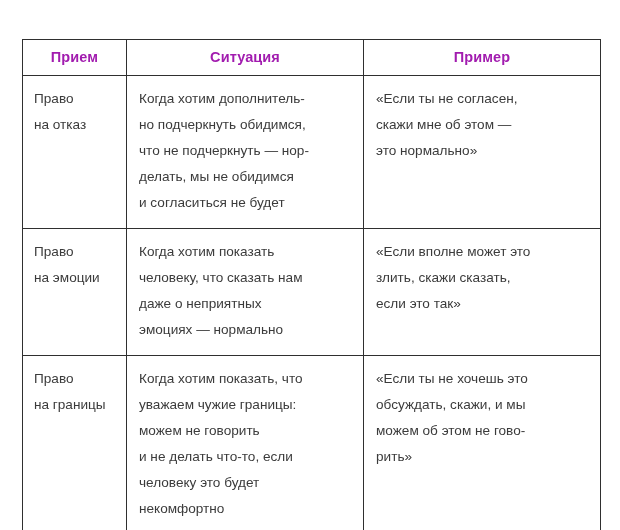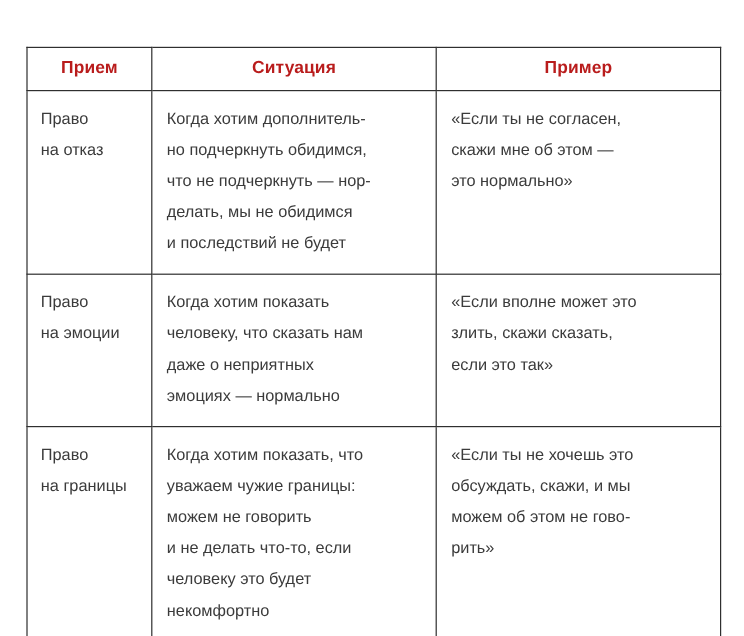--- a/index.html
+++ b/index.html
@@ -43,21 +43,21 @@
   table.tech-table th,
   table.tech-table td {
     border: 1px solid #2f2f2f;
     vertical-align: top;
     box-sizing: border-box;
   }
 
   table.tech-table thead th {
     text-align: center;
     font-weight: bold;
-    color: #b91c1c;
+    color: #a21caf;
     font-size: 14.5px;
     letter-spacing: 0.1px;
     padding: 9px 6px 10px 6px;
     height: 36px;
     vertical-align: middle;
   }
 
   table.tech-table tbody td {
     color: #3b3b3b;
     font-size: 13.6px;
@@ -102,21 +102,21 @@
         <tr class="row-refusal">
           <td class="cell-technique">
             <span class="cell-line">Право</span>
             <span class="cell-line">на отказ</span>
           </td>
           <td class="cell-situation">
             <span class="cell-line">Когда хотим дополнитель-</span>
             <span class="cell-line">но подчеркнуть обидимся,</span>
             <span class="cell-line">что не подчеркнуть — нор-</span>
             <span class="cell-line">делать, мы не обидимся</span>
-            <span class="cell-line">и последствий не будет</span>
+            <span class="cell-line">и согласиться не будет</span>
           </td>
           <td class="cell-example">
             <span class="cell-line">«Если ты не согласен,</span>
             <span class="cell-line">скажи мне об этом —</span>
             <span class="cell-line">это нормально»</span>
           </td>
         </tr>
 
         <tr class="row-emotions">
           <td class="cell-technique">

